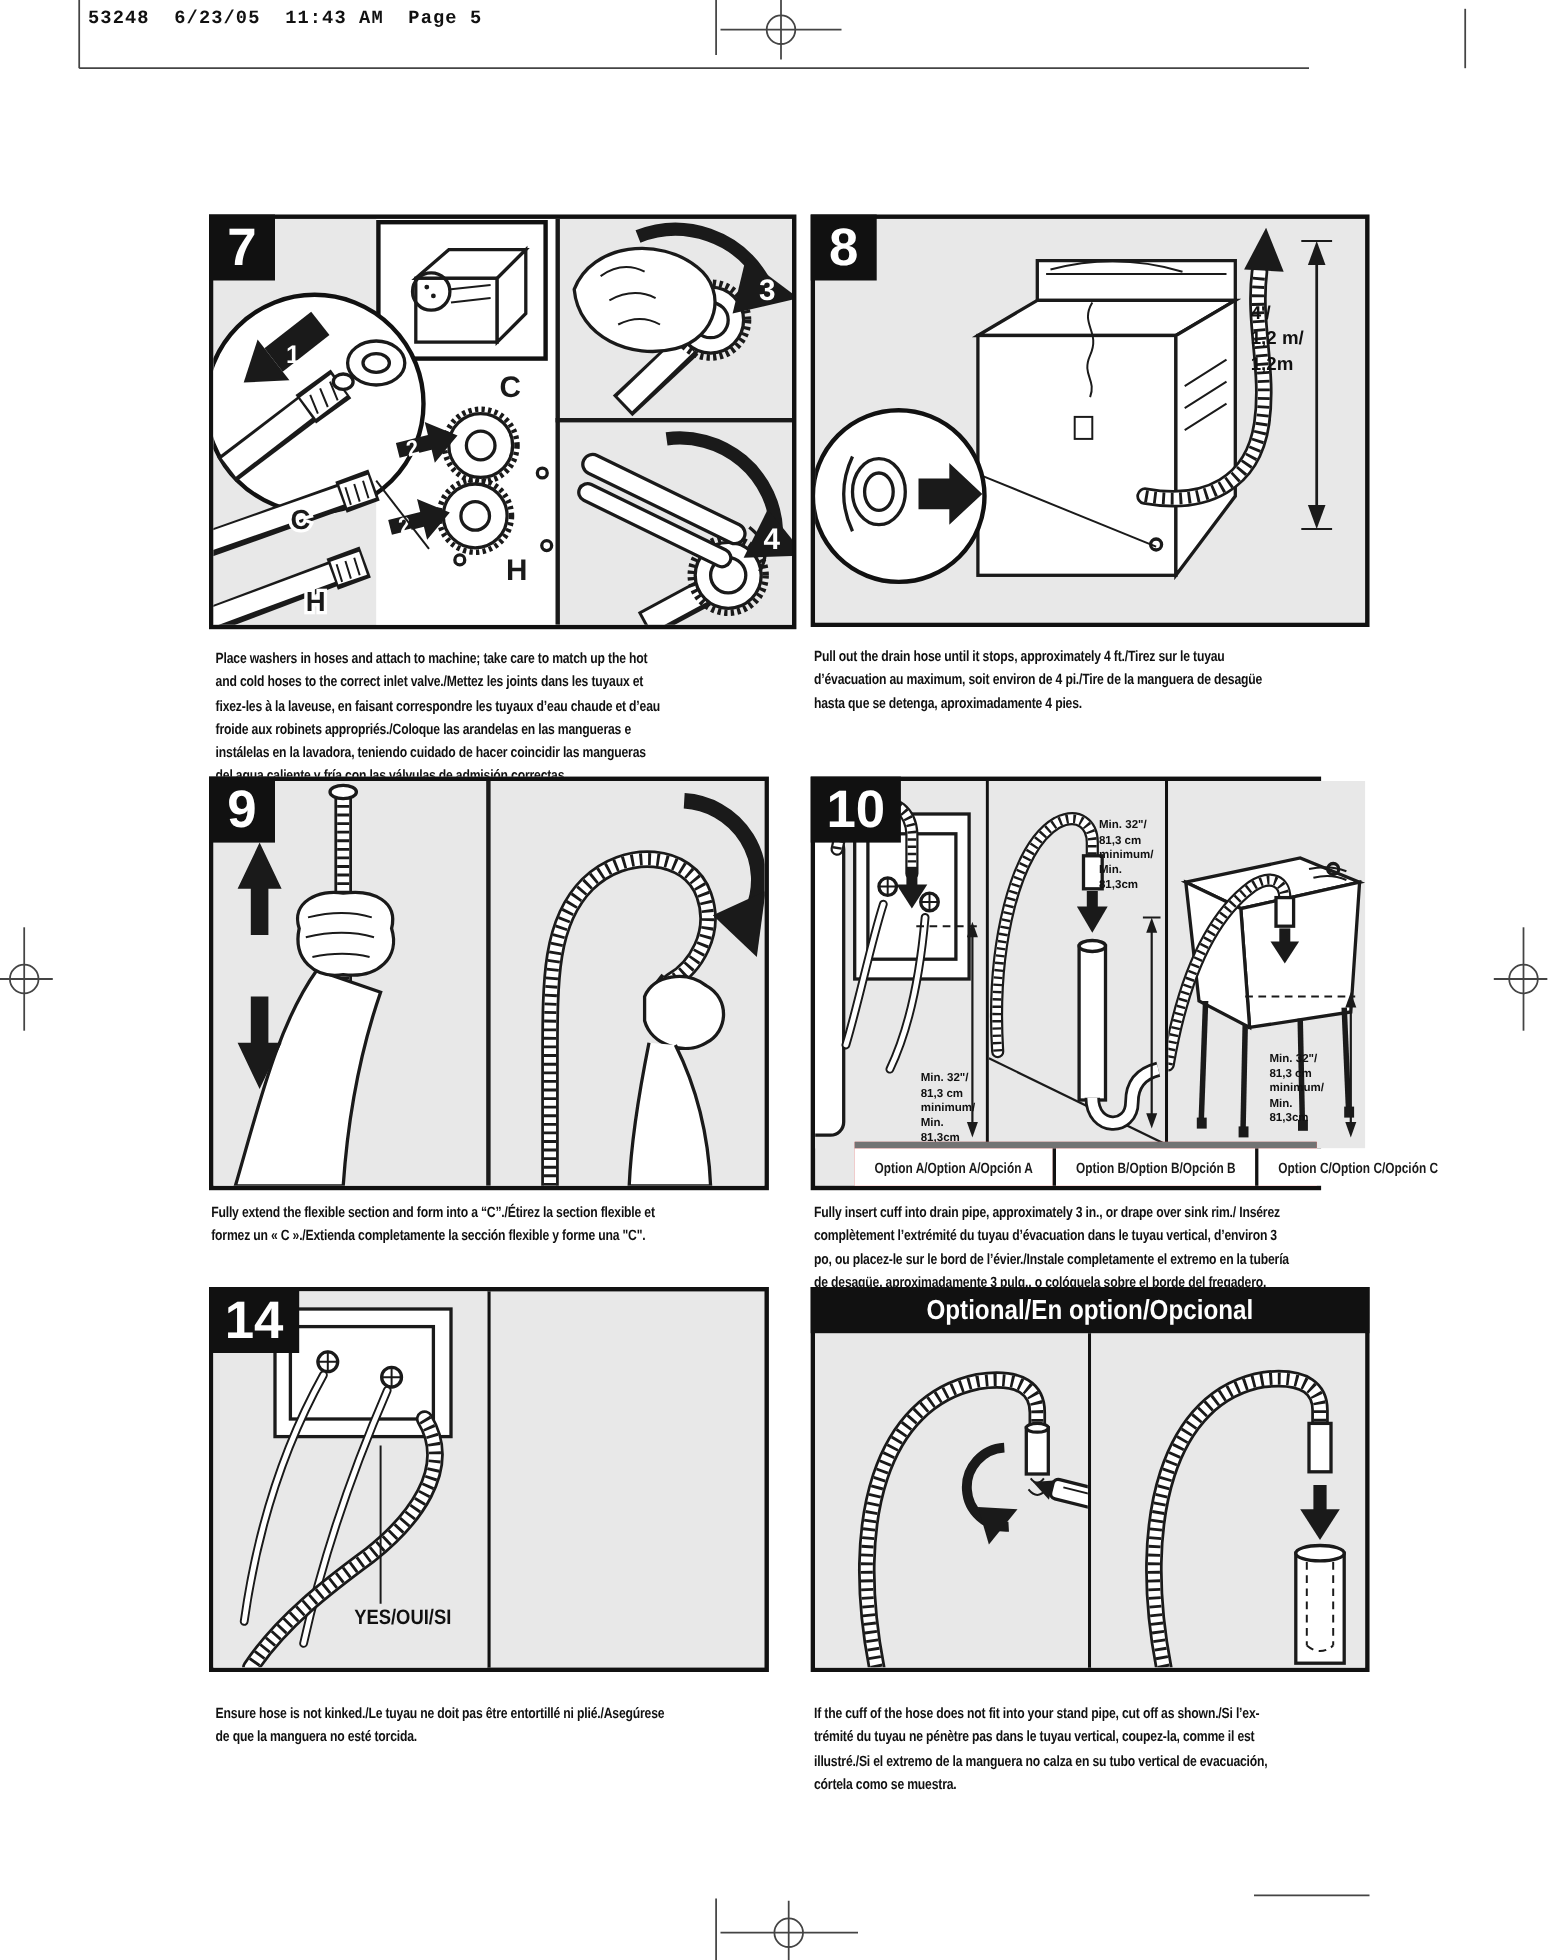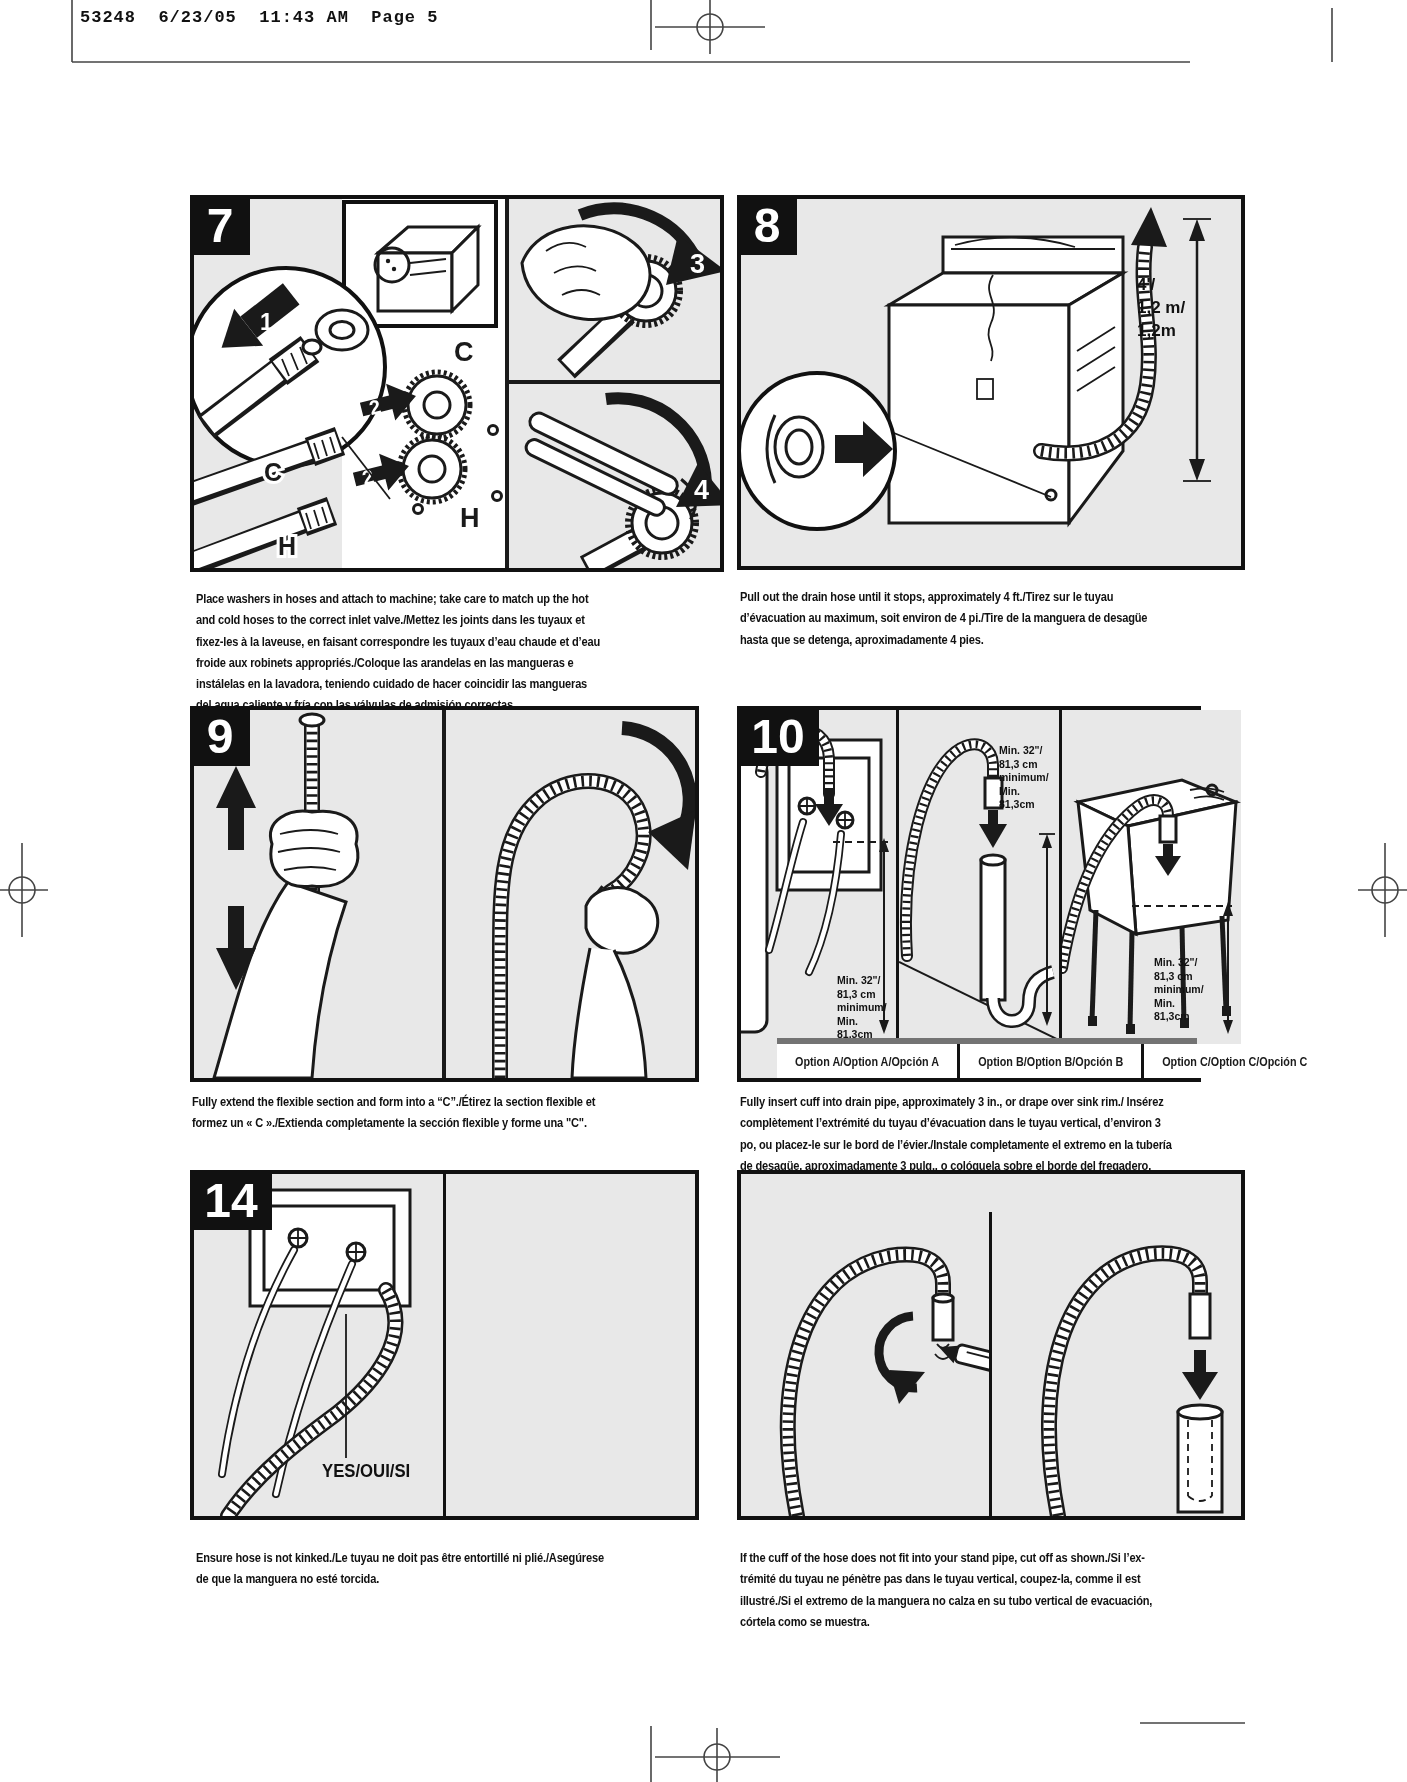--- a/index.html
+++ b/index.html
@@ -441,20 +441,23 @@
         </svg>
         <div class="yesno" style="left:128px;top:286px;">YES/OUI/SI</div>
       </div>
       <div class="vdiv"></div>
     </div>
   </div>
   <div class="caption" style="left:196px;top:1547px;">Ensure hose is not kinked./Le tuyau ne doit pas être entortillé ni plié./Asegúrese
 de que la manguera no esté torcida.</div>
 
   <div class="panel" style="left:737px;top:1170px;width:508px;height:350px;">
+    <div class="optbar">
+      <span>Optional/En option/Opcional</span>
+    </div>
     <div class="cols" style="top:38px;">
       <div class="col" style="width:248px;">
         <svg width="248" height="304" viewBox="0 0 248 304">
           <rect width="248" height="304" fill="#e8e8e8"></rect>
           <g>
             <path d="M 56,304 C 30,170 60,62 148,44 C 188,38 202,52 202,72 L 202,86" class="hO"></path>
             <path d="M 56,304 C 30,170 60,62 148,44 C 188,38 202,52 202,72 L 202,86" class="hW"></path>
             <path d="M 56,304 C 30,170 60,62 148,44 C 188,38 202,52 202,72 L 202,86" class="hR"></path>
           </g>
           <rect x="192" y="86" width="20" height="42" class="wh"></rect>

